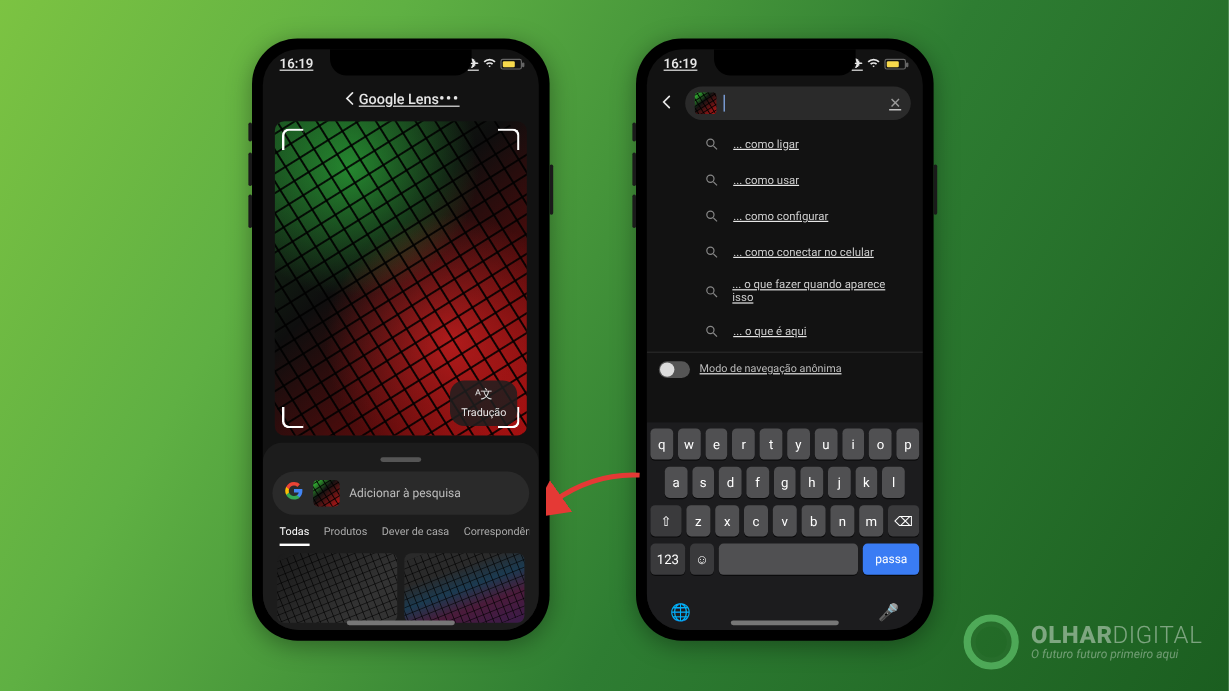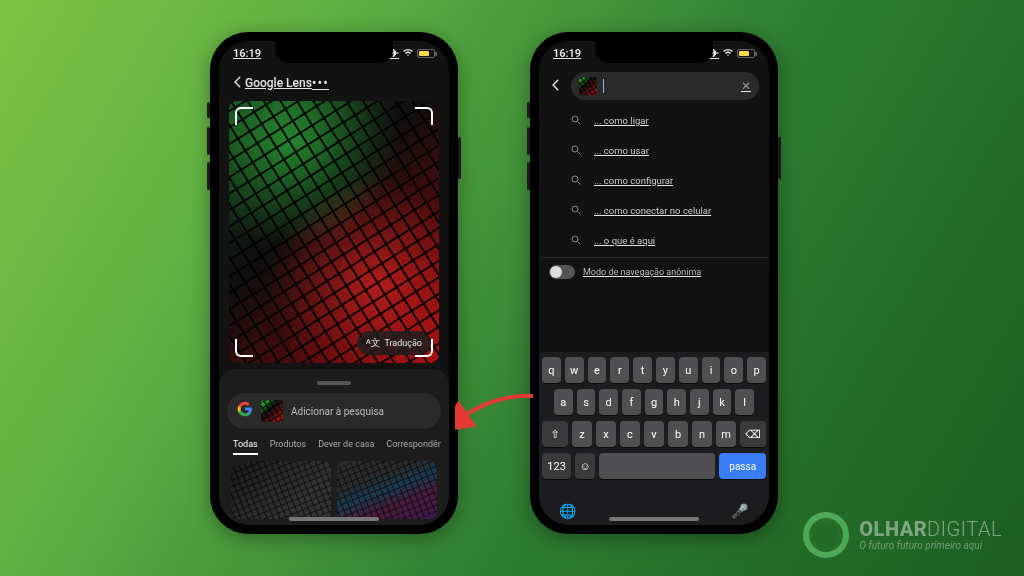--- a/index.html
+++ b/index.html
@@ -68,21 +68,21 @@
   }
   .status-right { display:flex; gap:3px; align-items:center; }
   .battery {
     width: 18px; height: 9px; border:1px solid #666; border-radius:2px; position:relative;
   }
   .battery::after { content:""; position:absolute; right:-3px; top:2px; width:2px; height:4px; background:#666; border-radius:1px; }
   .battery-fill { position:absolute; left:1px; top:1px; bottom:1px; width:60%; background:#f7d94c; border-radius:1px; }
 
   
   .gl-header {
-    display:flex; align-items:center; justify-content:flex-start;
+    display:flex; align-items:center; justify-content:center;
     padding: 0 12px; height: 28px;
   }
   .gl-title { font-size: 12px; font-weight:500; }
   .back-chevron { width:14px; height:14px; }
   .dots { font-size:14px; line-height:1; letter-spacing:1px; }
 
   .viewfinder {
     margin: 4px 10px 0;
     height: 262px;
     border-radius: 8px;
@@ -110,21 +110,21 @@
   .corner.tr { top:6px; right:6px; border-left:none; border-bottom:none; border-top-right-radius:6px; }
   .corner.bl { bottom:6px; left:6px; border-right:none; border-top:none; border-bottom-left-radius:6px; }
   .corner.br { bottom:6px; right:6px; border-left:none; border-top:none; border-bottom-right-radius:6px; }
 
   .translate-chip {
     position:absolute; bottom:8px; right:8px;
     background: rgba(30,30,30,.85);
     color:#e6e6e6;
     font-size:9px;
     padding:5px 9px; border-radius:12px;
-    display:flex; align-items:center; gap:4px;
+    display:flex; align-items:center; gap:4px;flex-direction:column;
   }
   .tr-icon { font-size:10px; }
 
   .bottom-sheet {
     position:absolute; bottom:0; left:0; right:0;
     background:#1c1c1c;
     border-top-left-radius:16px; border-top-right-radius:16px;
     padding:12px 8px 0;
     height: 156px;
   }
@@ -165,21 +165,21 @@
     display:flex; align-items:center; padding:0 8px; gap:6px;
   }
   .search-thumb { width:18px; height:18px; border-radius:3px;
     background: linear-gradient(135deg,#3bdc3b 0%,#111 40%,#c01616 100%);
     position:relative; overflow:hidden; flex:none;
   }
   .search-thumb::after{content:"";position:absolute;inset:-5px;transform:rotate(-32deg);background-image:linear-gradient(90deg,rgba(0,0,0,.9)0 1px,transparent 1px 4px),linear-gradient(0deg,rgba(0,0,0,.85)0 1px,transparent 1px 4px);background-size:4px 4px;}
   .cursor-blink { width:1px; height:14px; background:#8ab4f8; }
   .clear-x { margin-left:auto; color:#999; font-size:12px; }
 
-  .suggestions { padding: 2px 19px 0; }
+  .suggestions { padding: 2px 8px 0; margin-left: 28px; }
   .sugg {
     display:flex; align-items:center; gap:10px;
     padding: 7px 10px; font-size:9.5px; color:#ccc;
   }
   .sugg-icon { width:16px; height:16px; display:flex; align-items:center; justify-content:center; color:#888;}
 
   .incognito-row {
     display:flex; align-items:center; gap:8px;
     padding:7px 10px; font-size:9px; color:#bbb;
     border-top:1px solid #2a2a2a; margin-top:2px;
@@ -378,20 +378,29 @@
           <span>... como configurar</span>
         </div>
       <div class="sugg">
           <span class="sugg-icon">
             <svg width="12" height="12" viewBox="0 0 24 24">
               <circle cx="10" cy="10" r="6" stroke="#888" stroke-width="2" fill="none"></circle>
               <line x1="15" y1="15" x2="21" y2="21" stroke="#888" stroke-width="2"></line>
             </svg>
           </span>
           <span>... como conectar no celular</span>
+        </div>
+      <div class="sugg">
+          <span class="sugg-icon">
+            <svg width="12" height="12" viewBox="0 0 24 24">
+              <circle cx="10" cy="10" r="6" stroke="#888" stroke-width="2" fill="none"></circle>
+              <line x1="15" y1="15" x2="21" y2="21" stroke="#888" stroke-width="2"></line>
+            </svg>
+          </span>
+          <span>... o que fazer quando aparece isso</span>
         </div>
       <div class="sugg">
           <span class="sugg-icon">
             <svg width="12" height="12" viewBox="0 0 24 24">
               <circle cx="10" cy="10" r="6" stroke="#888" stroke-width="2" fill="none"></circle>
               <line x1="15" y1="15" x2="21" y2="21" stroke="#888" stroke-width="2"></line>
             </svg>
           </span>
           <span>... o que é aqui</span>
         </div>

